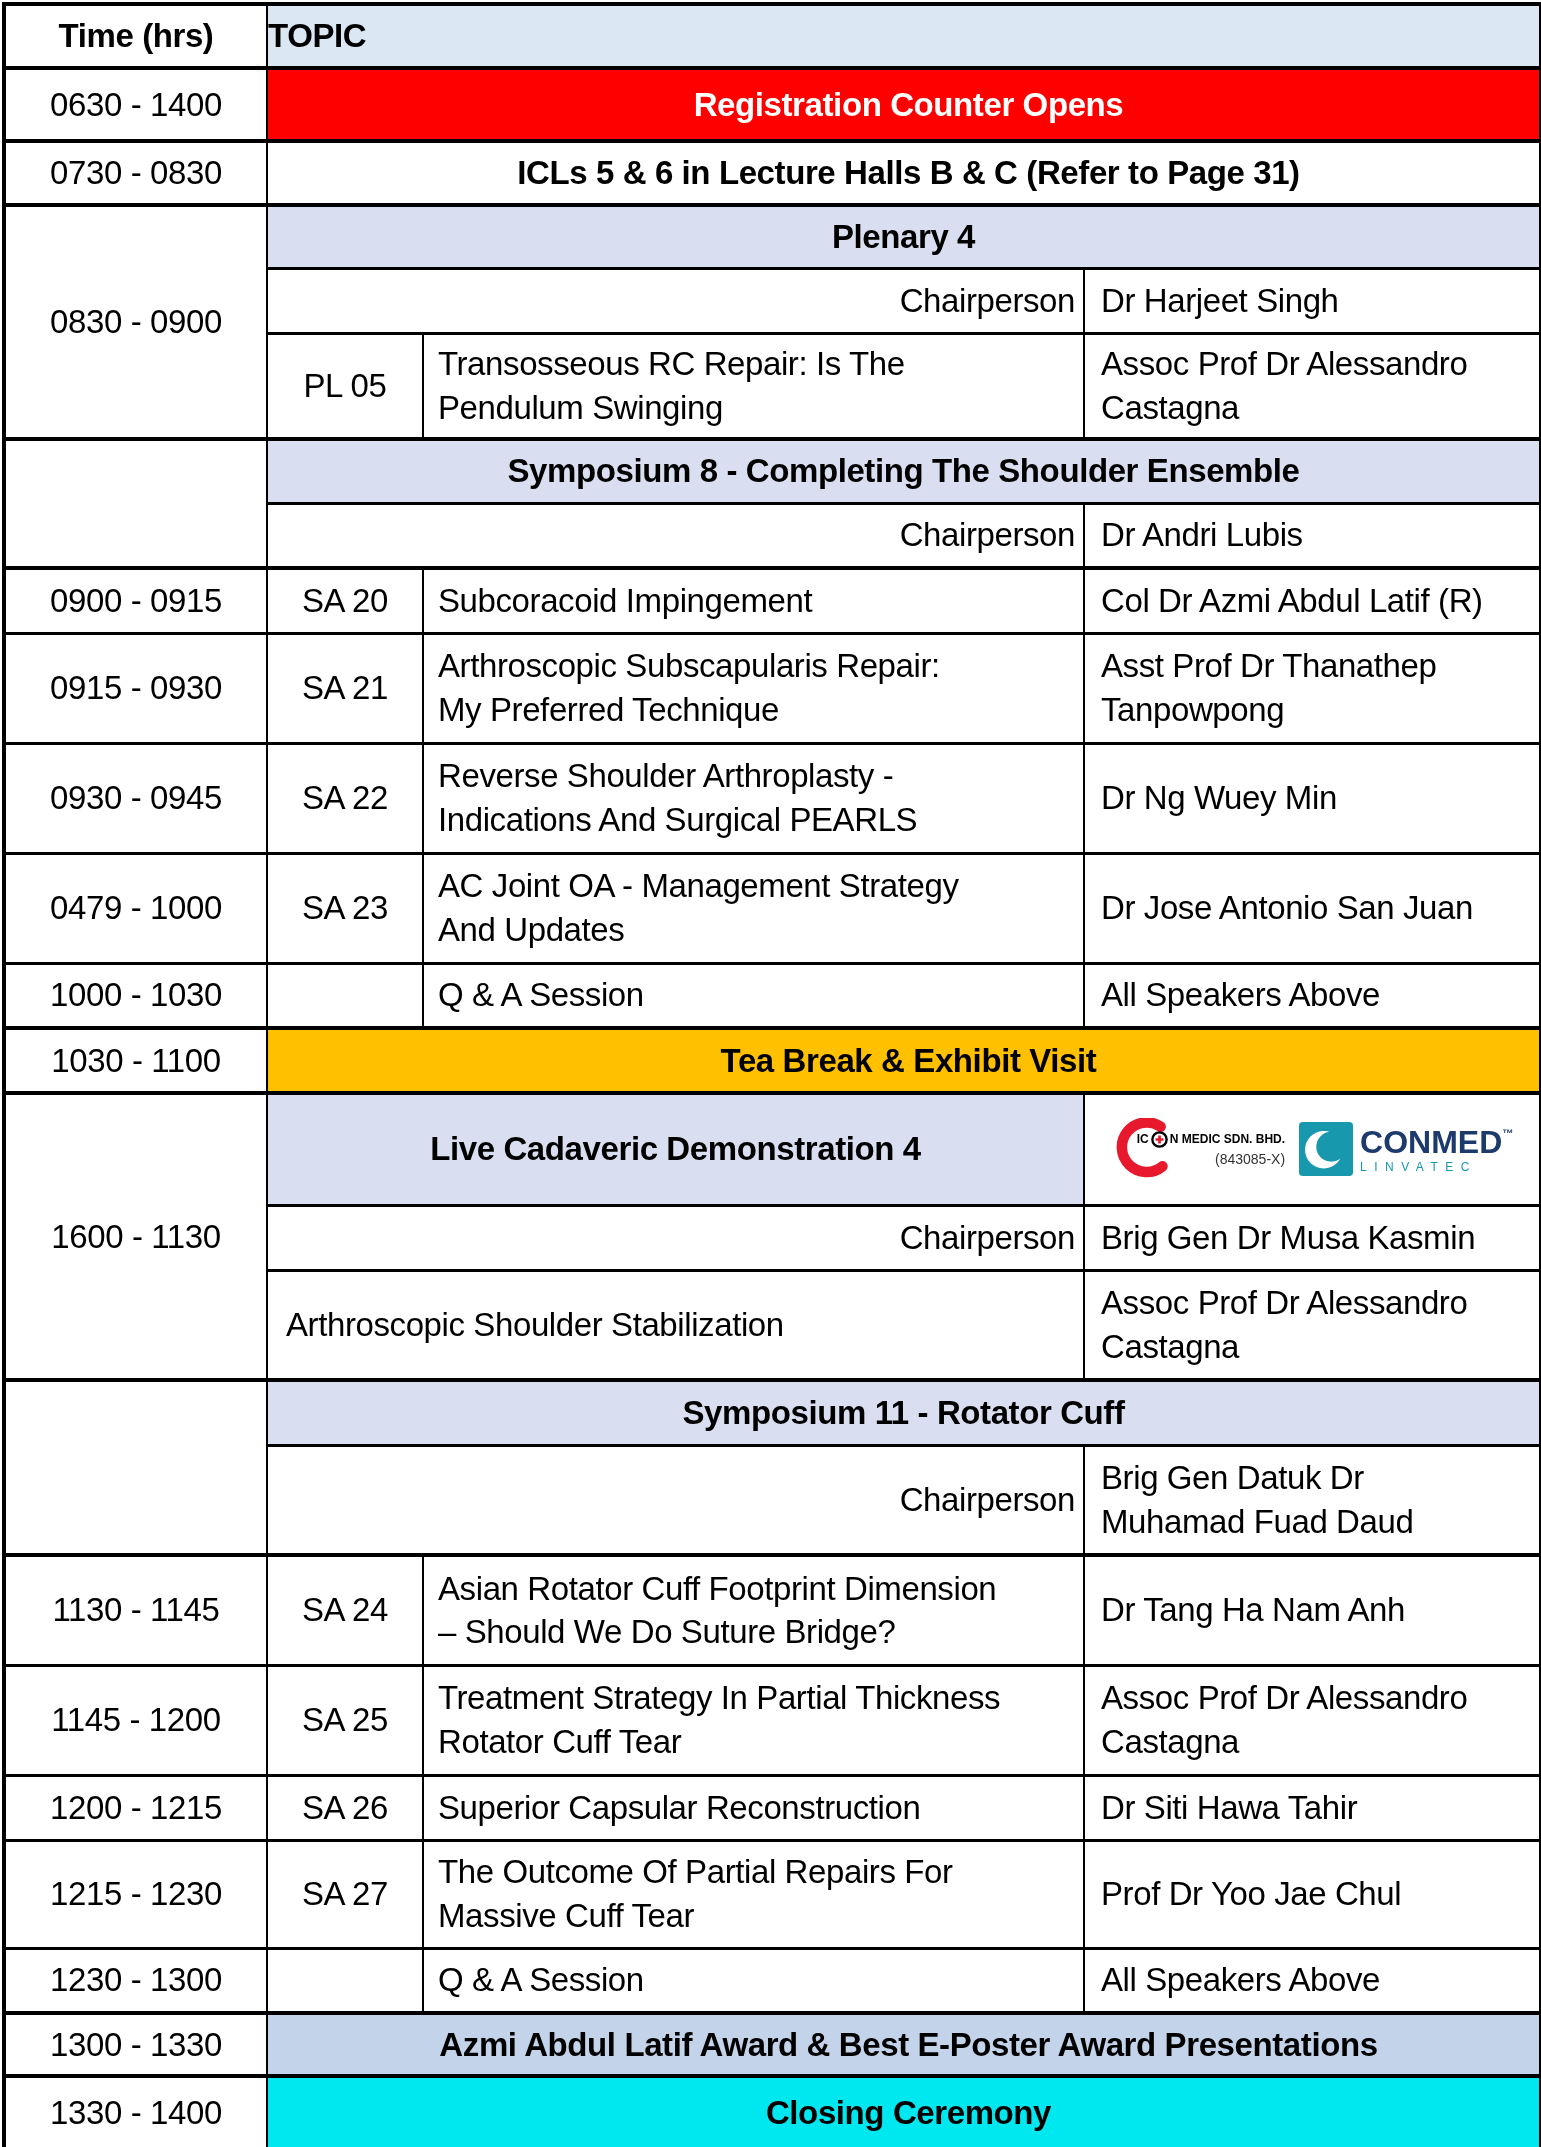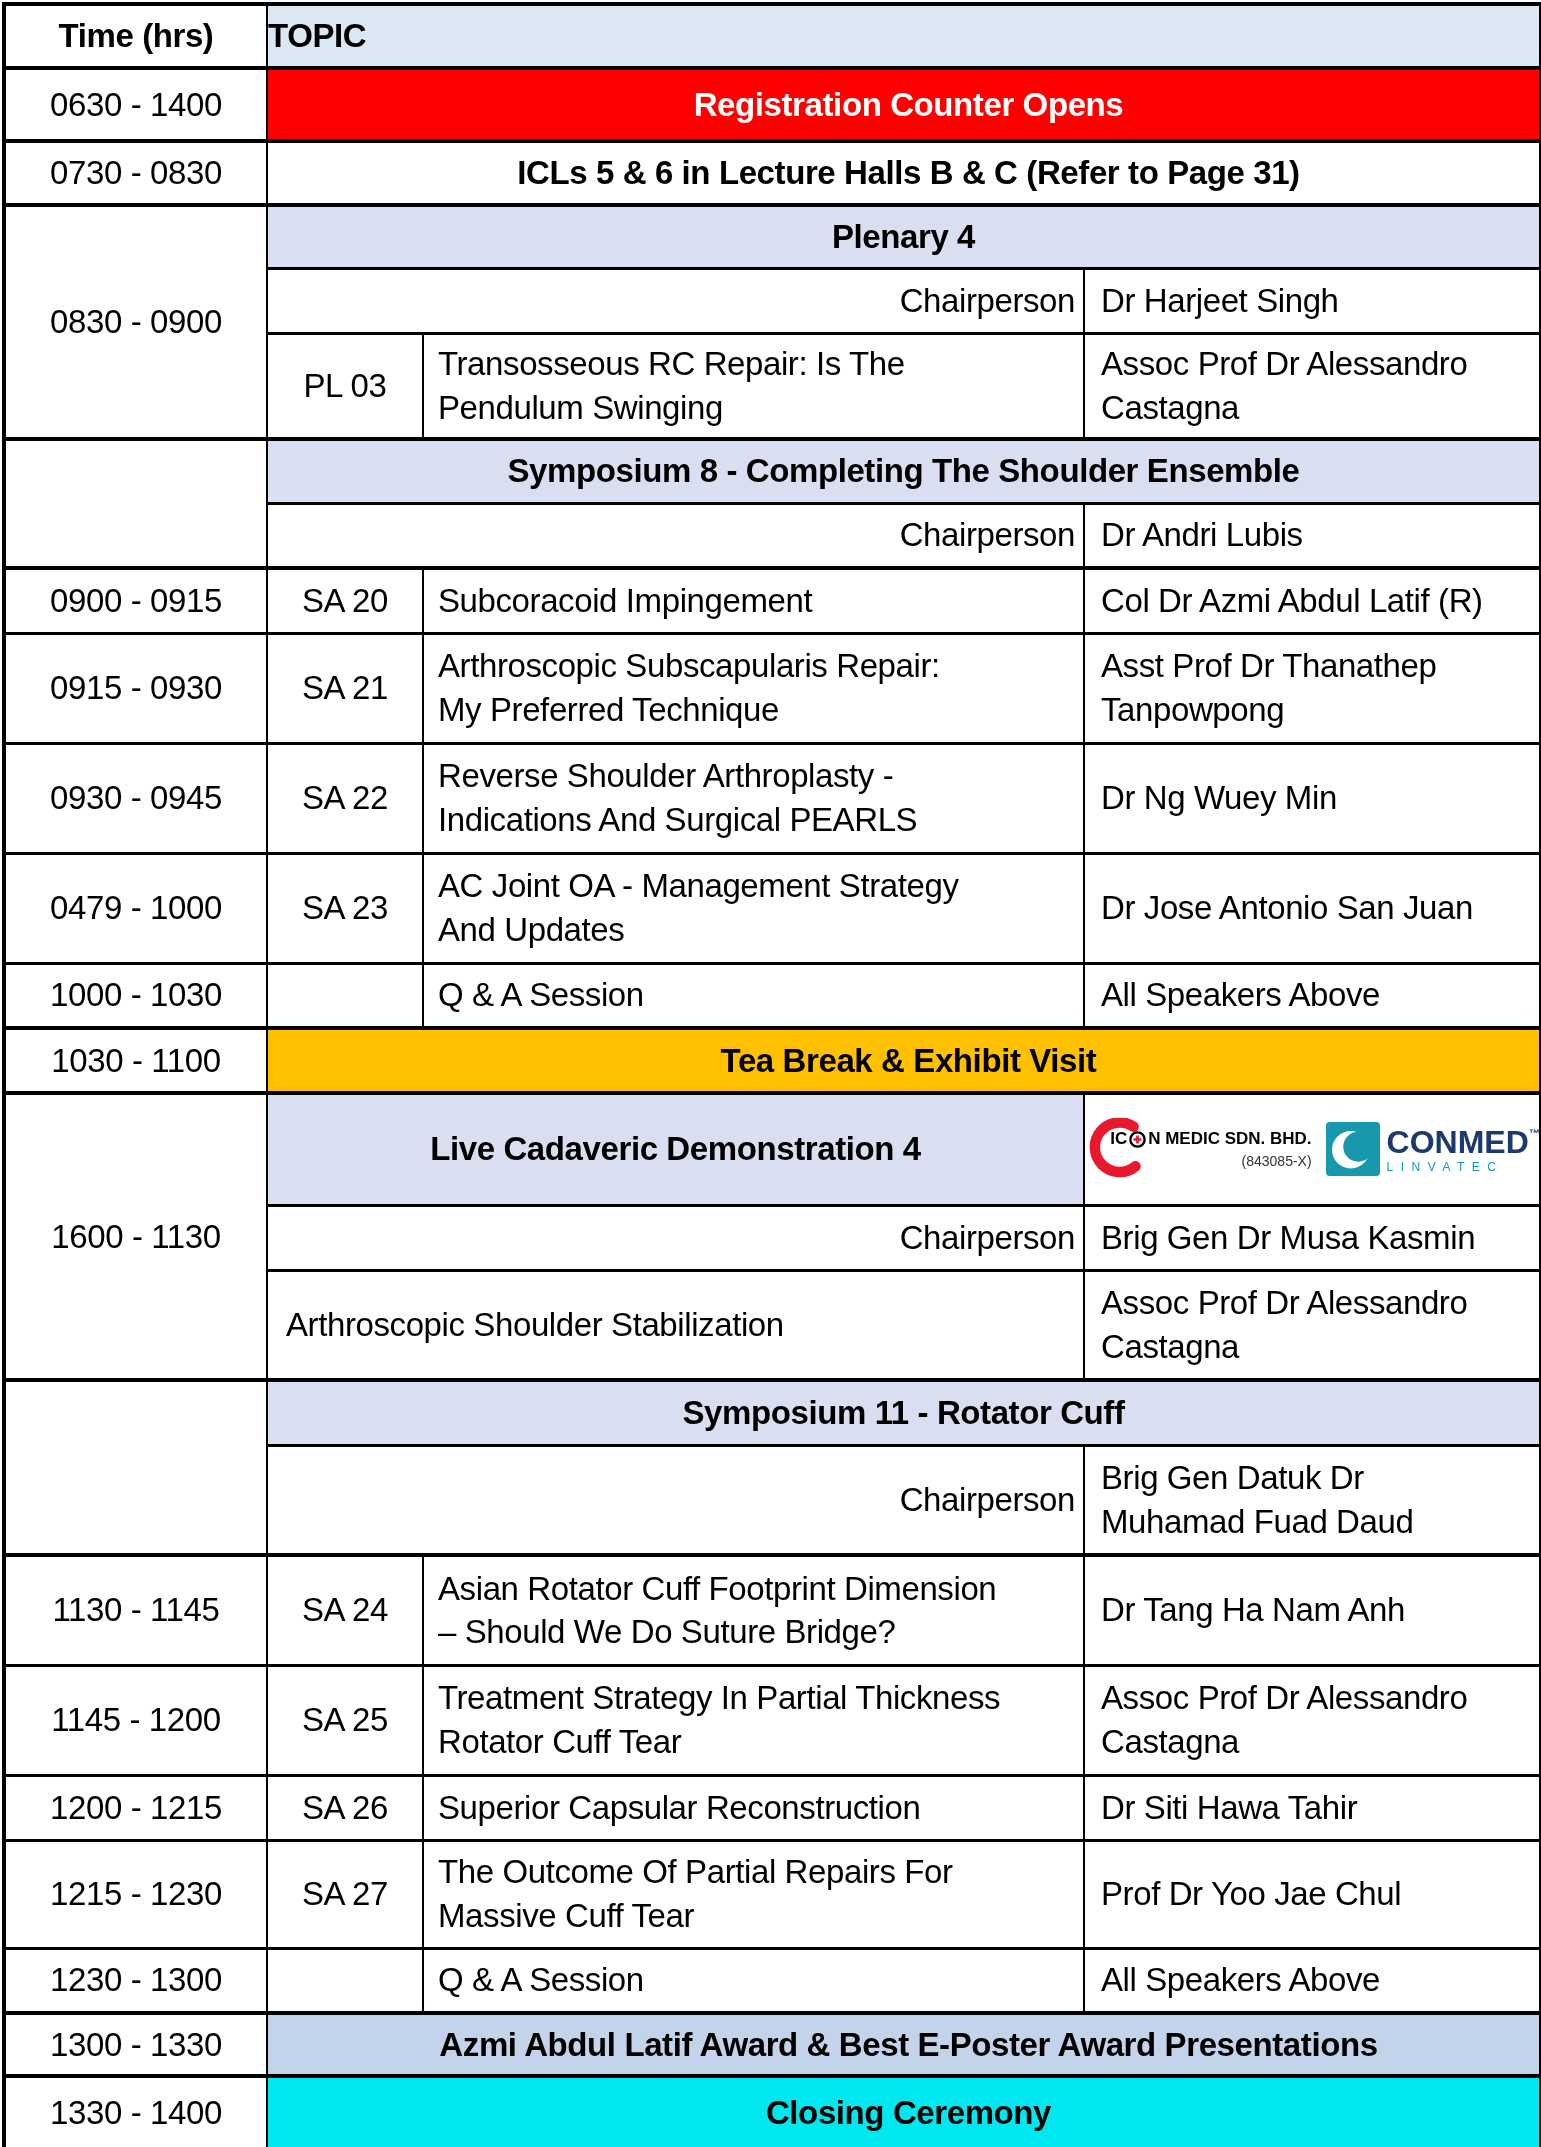--- a/index.html
+++ b/index.html
@@ -36,21 +36,21 @@
   .reg{background:var(--registration-bg);color:var(--registration-text);}
   .tea{background:var(--tea-bg);}
   .award{background:var(--award-bg);}
   .closing{background:var(--closing-bg);}
   
   .logos{background:#fff;}
   .sponsor-row{display:flex;align-items:center;justify-content:center;gap:14px;width:100%;}
   .iconmedic{display:flex;align-items:center;}
   .im-swoosh{width:62px;height:62px;margin-right:-36px;flex:0 0 auto;}
   .im-body{position:relative;z-index:2;}
-  .im-name{font-weight:bold;font-size:17px;letter-spacing:0;display:flex;align-items:center;white-space:nowrap;}
+  .im-name{font-weight:bold;font-size:12px;letter-spacing:0;display:flex;align-items:center;white-space:nowrap;}
   .im-o{width:19px;height:19px;margin:0 1px;}
   .im-reg{font-size:14px;letter-spacing:0;text-align:right;margin-top:1px;color:#333;}
   .conmed{display:flex;align-items:center;}
   .cm-square{width:54px;height:54px;margin-right:7px;flex:0 0 auto;}
   .cm-body{display:flex;flex-direction:column;}
   .cm-name{font-weight:bold;font-size:32px;letter-spacing:0;color:var(--conmed-navy);line-height:1;white-space:nowrap;display:flex;align-items:flex-start;text-align:right;}
   .cm-tm{font-size:11px;line-height:1;margin-top:2px;}
   .cm-sub{font-size:12px;letter-spacing:7.5px;color:var(--conmed-teal);margin-top:3px;line-height:1;}
 </style>
 </head>
@@ -82,21 +82,21 @@
 
   <tr class="gt" style="height:63px">
     <td class="time" rowspan="3">0830 - 0900</td>
     <td class="section" colspan="3">Plenary 4</td>
   </tr>
   <tr style="height:65px">
     <td class="chair" colspan="2">Chairperson</td>
     <td class="speaker">Dr Harjeet Singh</td>
   </tr>
   <tr style="height:106px">
-    <td class="code">PL 03</td>
+    <td class="code">PL 05</td>
     <td class="topic">Transosseous RC Repair: Is The
 Pendulum Swinging</td>
     <td class="speaker">Assoc Prof Dr Alessandro
 Castagna</td>
   </tr>
 
   <tr class="gt" style="height:64px">
     <td class="time" rowspan="2"></td>
     <td class="section" colspan="3">Symposium 8 - Completing The Shoulder Ensemble</td>
   </tr>

